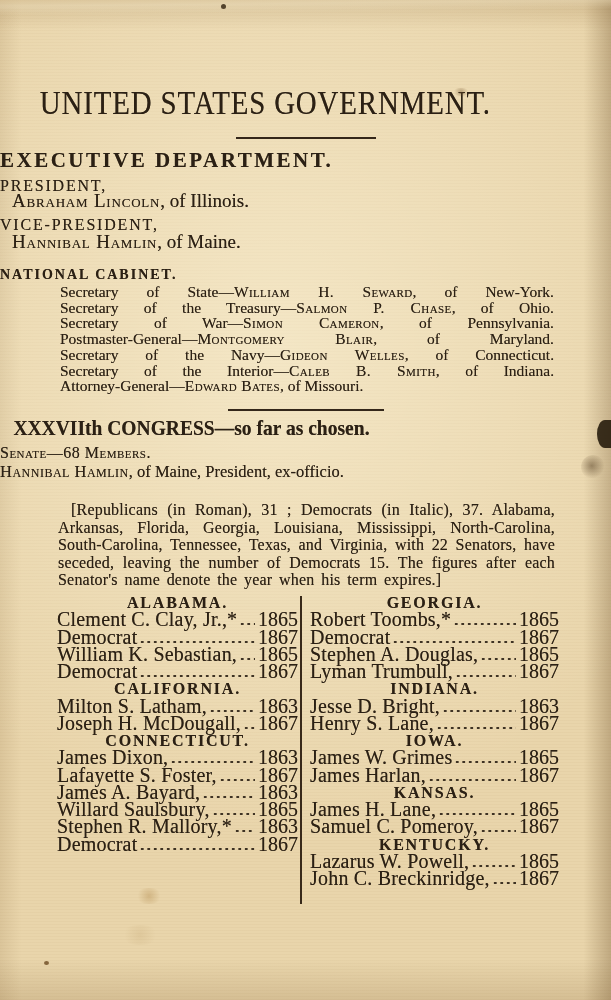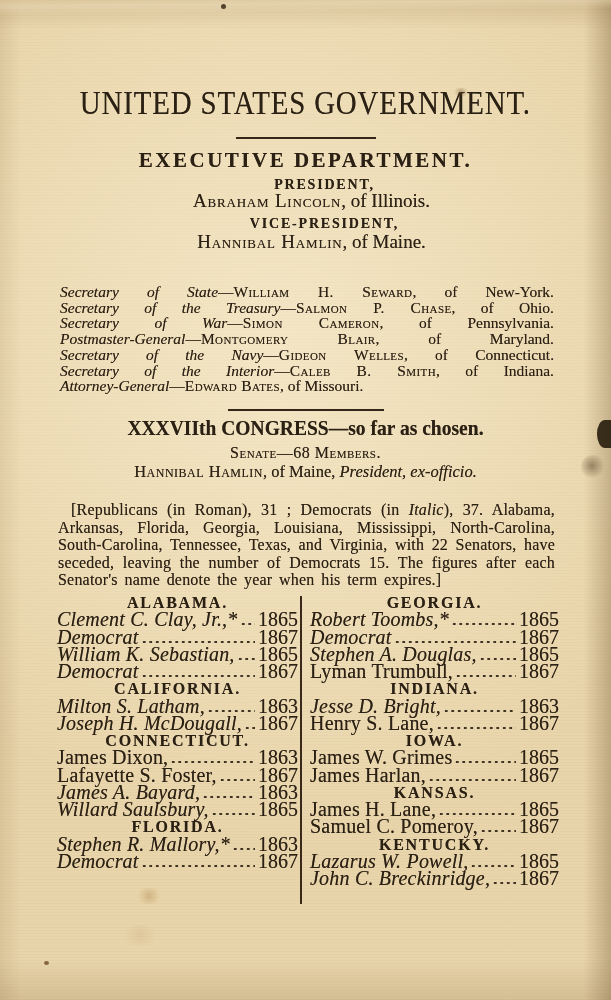--- a/index.html
+++ b/index.html
@@ -8,34 +8,34 @@
     background:
       radial-gradient(130% 90% at 45% 35%, rgba(255,248,224,0.50) 0%, rgba(255,248,224,0) 55%),
       linear-gradient(90deg, rgba(121,87,42,0.13) 0%, rgba(121,87,42,0) 3.5%, rgba(121,87,42,0) 95.5%, rgba(95,66,30,0.30) 100%),
       linear-gradient(180deg, rgba(131,95,47,0.22) 0%, rgba(131,95,47,0) 3%, rgba(131,95,47,0) 96%, rgba(121,87,42,0.18) 100%),
       repeating-linear-gradient(0deg, rgba(146,107,56,0.045) 0px, rgba(146,107,56,0.045) 1px, rgba(0,0,0,0) 1px, rgba(0,0,0,0) 3px),
       #e9d5ab;
     color:#2b2014;}
   .top-edge{position:absolute;left:-10px;right:-10px;top:-10px;height:22px;
     background:linear-gradient(180deg, rgba(214,188,140,0.85), rgba(240,226,192,0.45) 60%, rgba(240,226,192,0));
     transform:rotate(-0.6deg);}
-  .sec{position:absolute;left:0;right:0;text-align:center;}
+  .sec{position:absolute;left:0;right:0;}
   .ink{text-shadow:0 0 0.6px rgba(43,32,20,0.55);}
   .sc{font-variant:small-caps;letter-spacing:0.5px;}
-  .it{font-style:italic;}
+  .it{}
 
   .title-wrap{top:84px;}
   .title{display:inline-block;font-size:34px;letter-spacing:1px;white-space:nowrap;
     transform:scaleX(0.85);transform-origin:center;}
   .rule{position:absolute;left:50%;height:2px;background:#34271a;transform:translateX(-50%);}
   .rule1{top:137px;width:140px;}
   .rule2{top:409px;width:156px;}
 
   .exec-heading{top:148px;font-size:21px;font-weight:bold;letter-spacing:2.5px;white-space:nowrap;}
-  .small-label{font-size:14px;font-weight:bold;letter-spacing:1.8px;padding-left:38px;}
+  .small-label{font-size:16px;font-weight:normal;letter-spacing:1.8px;}
   .pres-label{top:177px;}
   .person{font-size:19px;white-space:nowrap;margin-left:12px;}
   .person .sc{letter-spacing:0.8px;}
   .pres-line{top:190px;}
   .vp-label{top:216px;}
   .vp-line{top:231px;}
 
   .cab-heading{top:267px;font-size:14px;font-weight:bold;letter-spacing:2px;}
   .cabinet{position:absolute;left:60px;width:494px;top:284px;font-size:15.5px;line-height:15.7px;}
   .cab-row{text-align:justify;text-align-last:justify;white-space:nowrap;}
@@ -86,20 +86,21 @@
     <span class="title">UNITED STATES GOVERNMENT.</span>
   </div>
   <div class="rule rule1"></div>
 
   <div class="sec exec-heading">EXECUTIVE DEPARTMENT.</div>
   <div class="sec small-label pres-label">PRESIDENT,</div>
   <div class="sec person pres-line"><span class="sc">Abraham Lincoln</span><span>, of Illinois.</span></div>
   <div class="sec small-label vp-label">VICE-PRESIDENT,</div>
   <div class="sec person vp-line"><span class="sc">Hannibal Hamlin</span><span>, of Maine.</span></div>
 
+  <div class="sec cab-heading">NATIONAL CABINET.</div>
   <div class="cabinet">
       <div class="cab-row"><span class="it">Secretary of State</span><span>—</span><span class="sc">William H. Seward</span><span>, of New-York.</span></div>
       <div class="cab-row"><span class="it">Secretary of the Treasury</span><span>—</span><span class="sc">Salmon P. Chase</span><span>, of Ohio.</span></div>
       <div class="cab-row"><span class="it">Secretary of War</span><span>—</span><span class="sc">Simon Cameron</span><span>, of Pennsylvania.</span></div>
       <div class="cab-row"><span class="it">Postmaster-General</span><span>—</span><span class="sc">Montgomery Blair</span><span>, of Maryland.</span></div>
       <div class="cab-row"><span class="it">Secretary of the Navy</span><span>—</span><span class="sc">Gideon Welles</span><span>, of Connecticut.</span></div>
       <div class="cab-row"><span class="it">Secretary of the Interior</span><span>—</span><span class="sc">Caleb B. Smith</span><span>, of Indiana.</span></div>
       <div class="cab-row last"><span class="it">Attorney-General</span><span>—</span><span class="sc">Edward Bates</span><span>, of Missouri.</span></div>
     </div>
 
@@ -158,21 +159,20 @@
         <div class="sen-row">
           <span class="sen-name it">James A. Bayard,</span>
           <span class="leader"></span>
           <span class="sen-year">1863</span>
         </div>
         <div class="sen-row">
           <span class="sen-name it">Willard Saulsbury,</span>
           <span class="leader"></span>
           <span class="sen-year">1865</span>
         </div>
-        <div class="state-heading">FLORIDA.</div>
         <div class="sen-row">
           <span class="sen-name it">Stephen R. Mallory,*</span>
           <span class="leader"></span>
           <span class="sen-year">1863</span>
         </div>
         <div class="sen-row">
           <span class="sen-name it">Democrat</span>
           <span class="leader"></span>
           <span class="sen-year">1867</span>
         </div>

